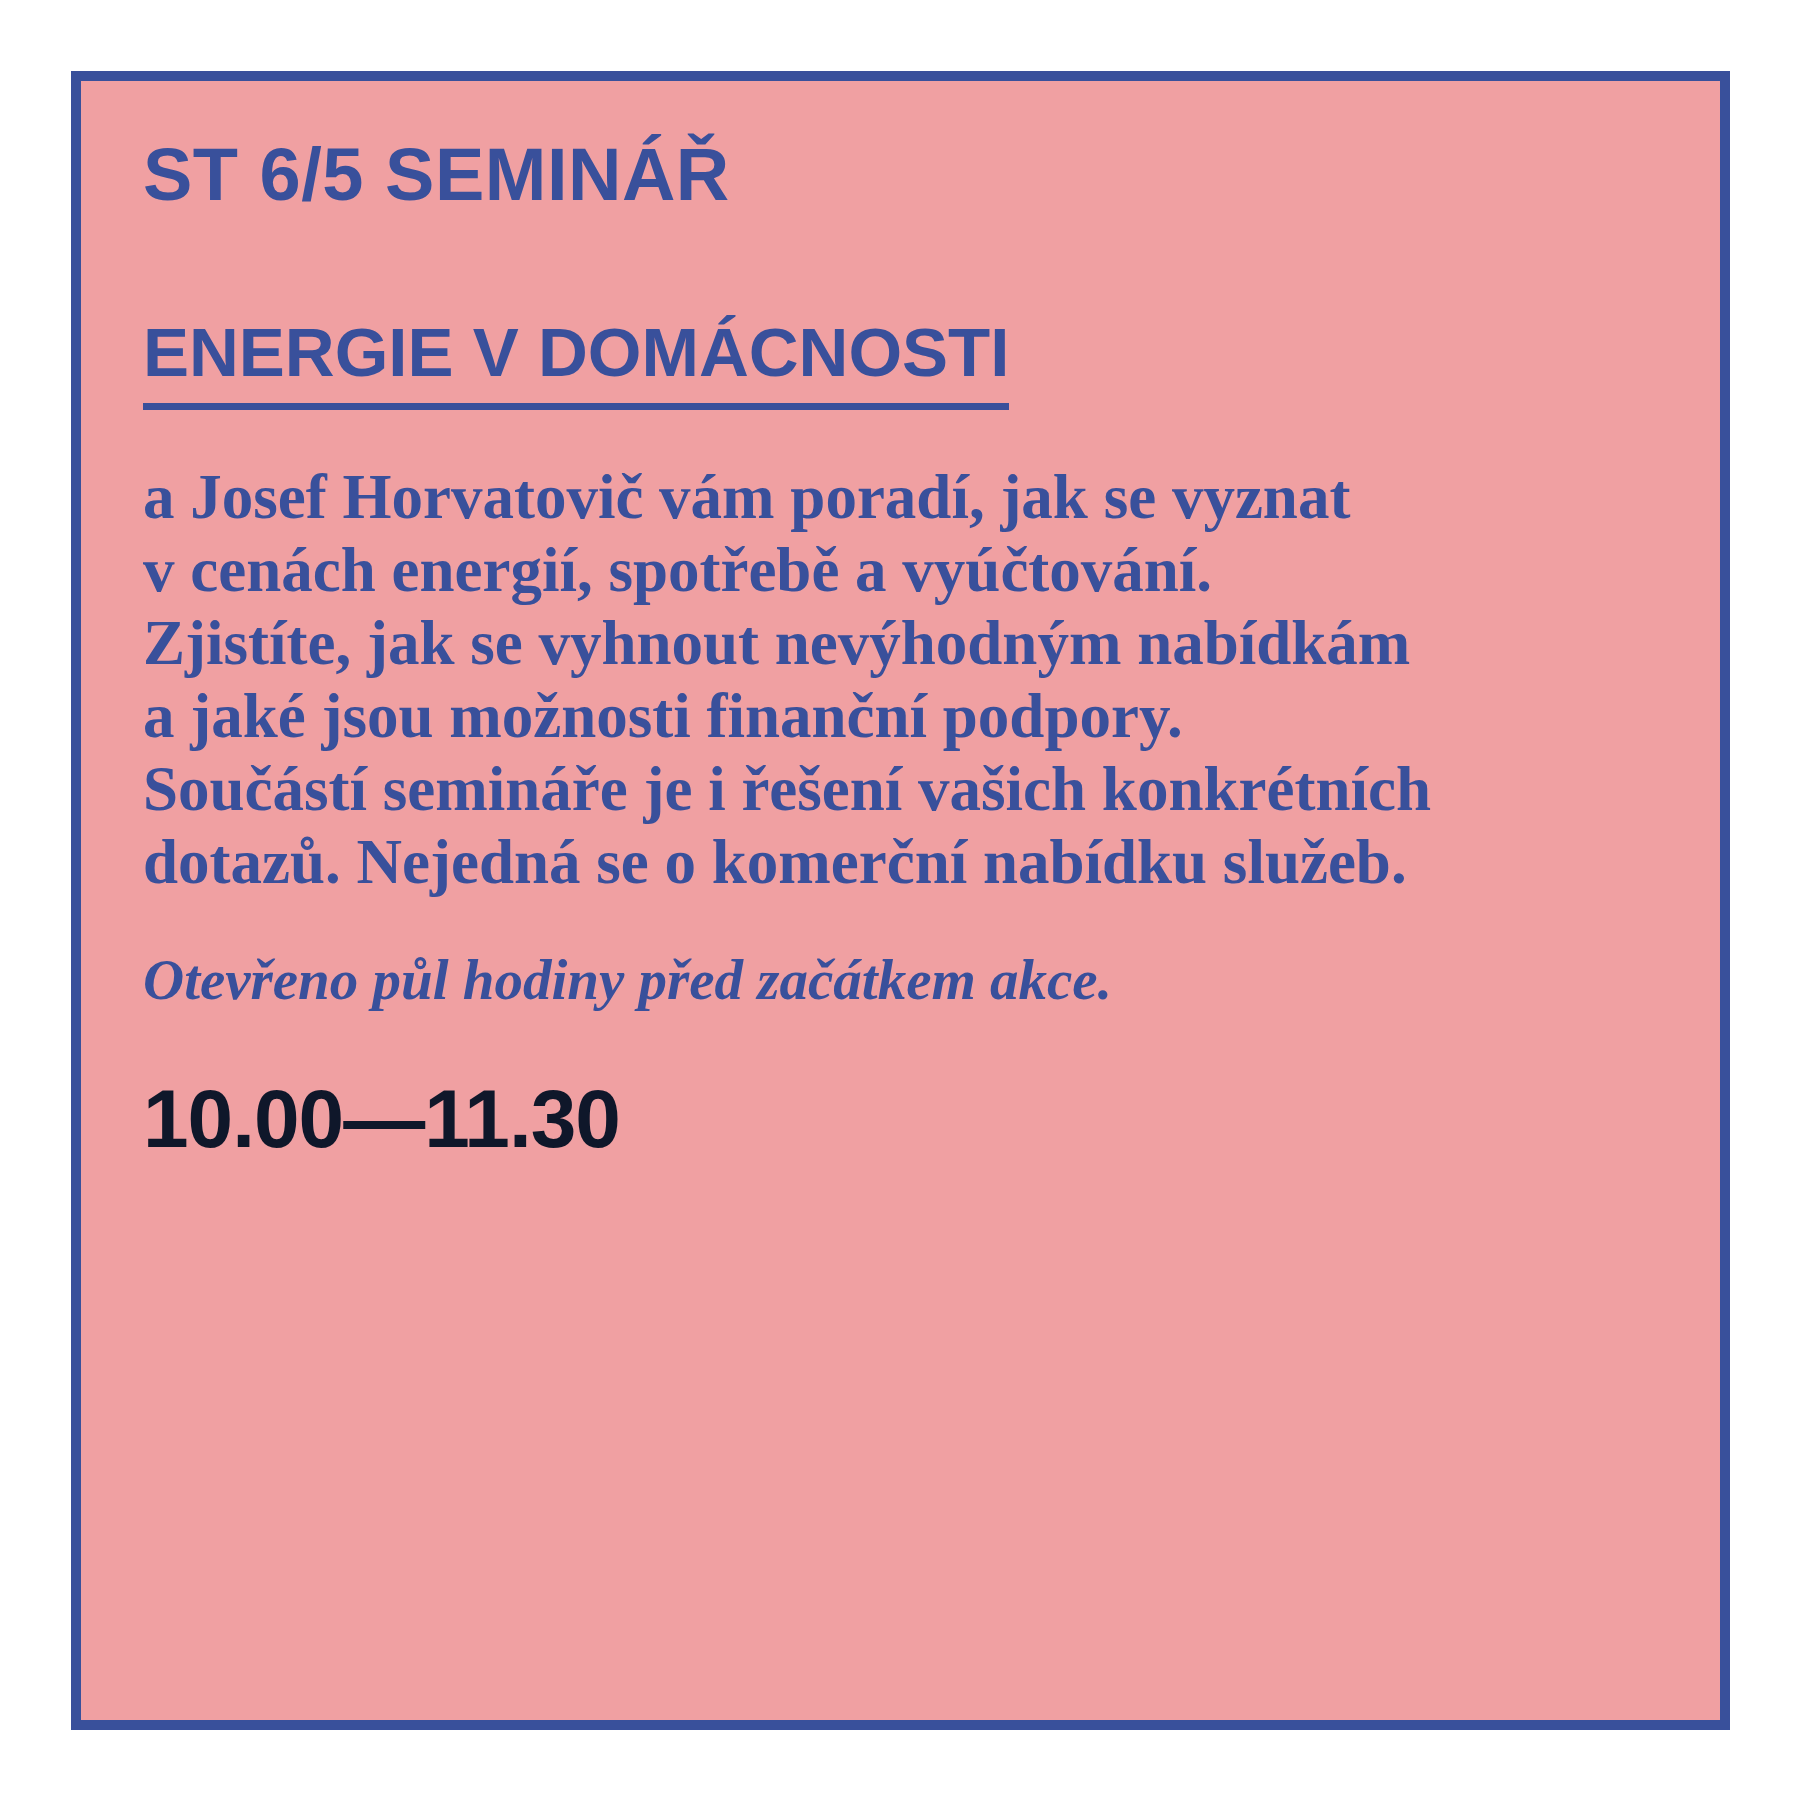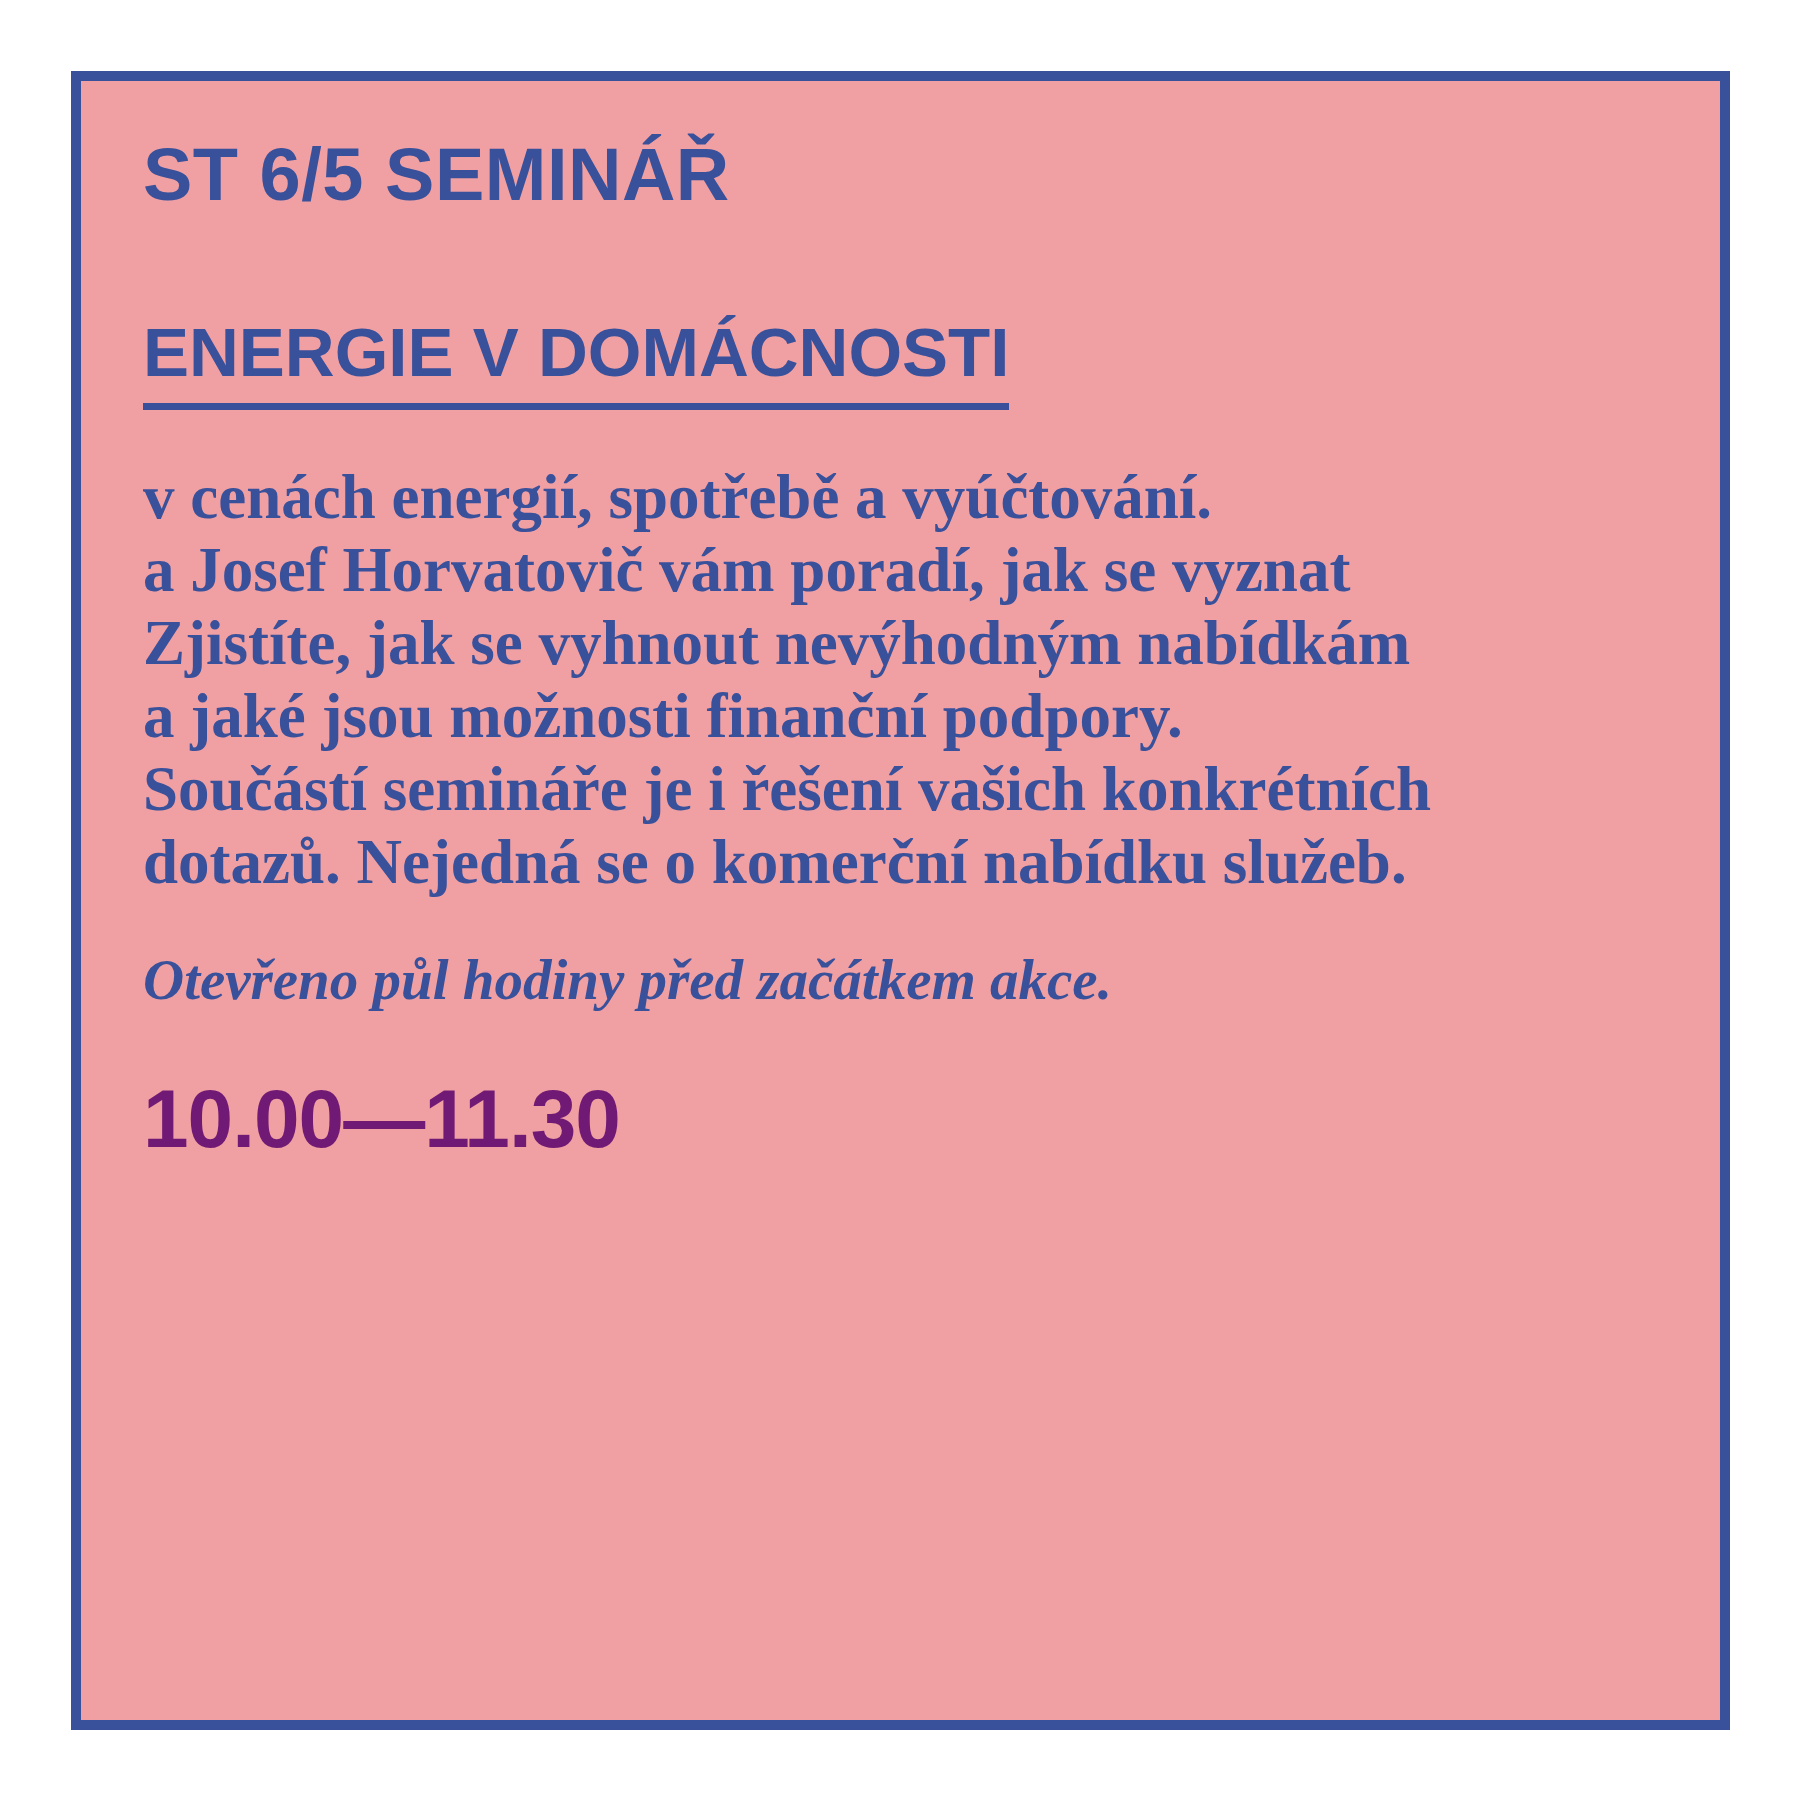--- a/index.html
+++ b/index.html
@@ -84,21 +84,21 @@
     font-weight: bold;
     font-style: italic;
     font-size: 57px;
     line-height: 1.0;
     margin: 52px 0 0 0;
     white-space: nowrap;
   }
 
   
   .time {
-    color: #701a75;
+    color: #0f172a;
     font-family: "Liberation Sans", sans-serif;
     font-weight: bold;
     font-size: 82px;
     line-height: 1.0;
     letter-spacing: -1px;
     margin: 70px 0 0 0;
     white-space: nowrap;
   }
 </style>
 </head>
@@ -107,22 +107,22 @@
 <div class="poster">
   <div class="poster-inner">
 
     <div class="eyebrow">ST 6/5 SEMINÁŘ</div>
 
     <div>
       <h1 class="title">ENERGIE V DOMÁCNOSTI</h1>
     </div>
 
     <div class="body-copy">
+      <span class="line">a Josef Horvatovič vám poradí, jak se vyznat</span>
       <span class="line">v cenách energií, spotřebě a vyúčtování.</span>
-      <span class="line">a Josef Horvatovič vám poradí, jak se vyznat</span>
       <span class="line">Zjistíte, jak se vyhnout nevýhodným nabídkám</span>
       <span class="line">a jaké jsou možnosti finanční podpory.</span>
       <span class="line">Součástí semináře je i řešení vašich konkrétních</span>
       <span class="line">dotazů. Nejedná se o komerční nabídku služeb.</span>
     </div>
 
     <div class="note">Otevřeno půl hodiny před začátkem akce.</div>
 
     <div class="time">10.00—11.30</div>
 

